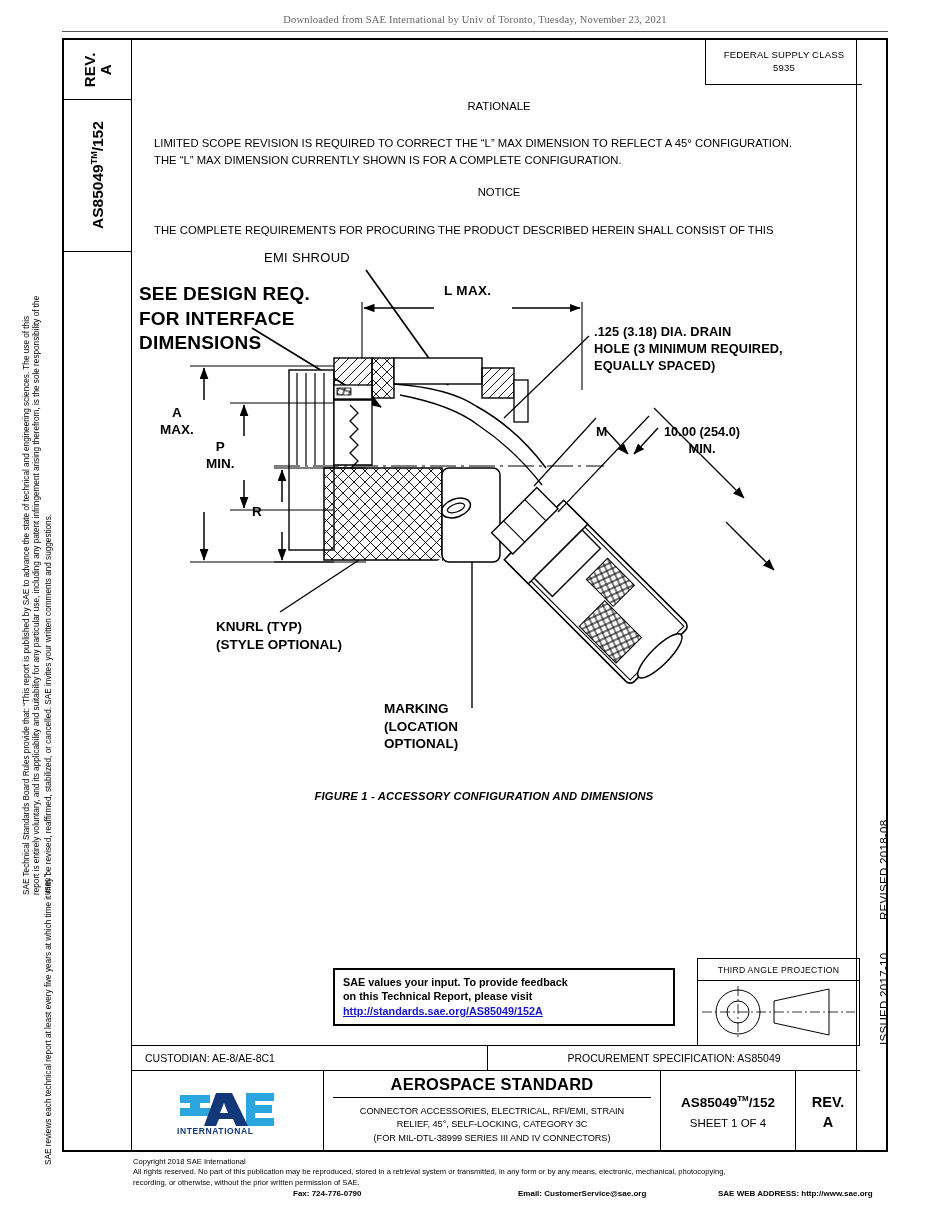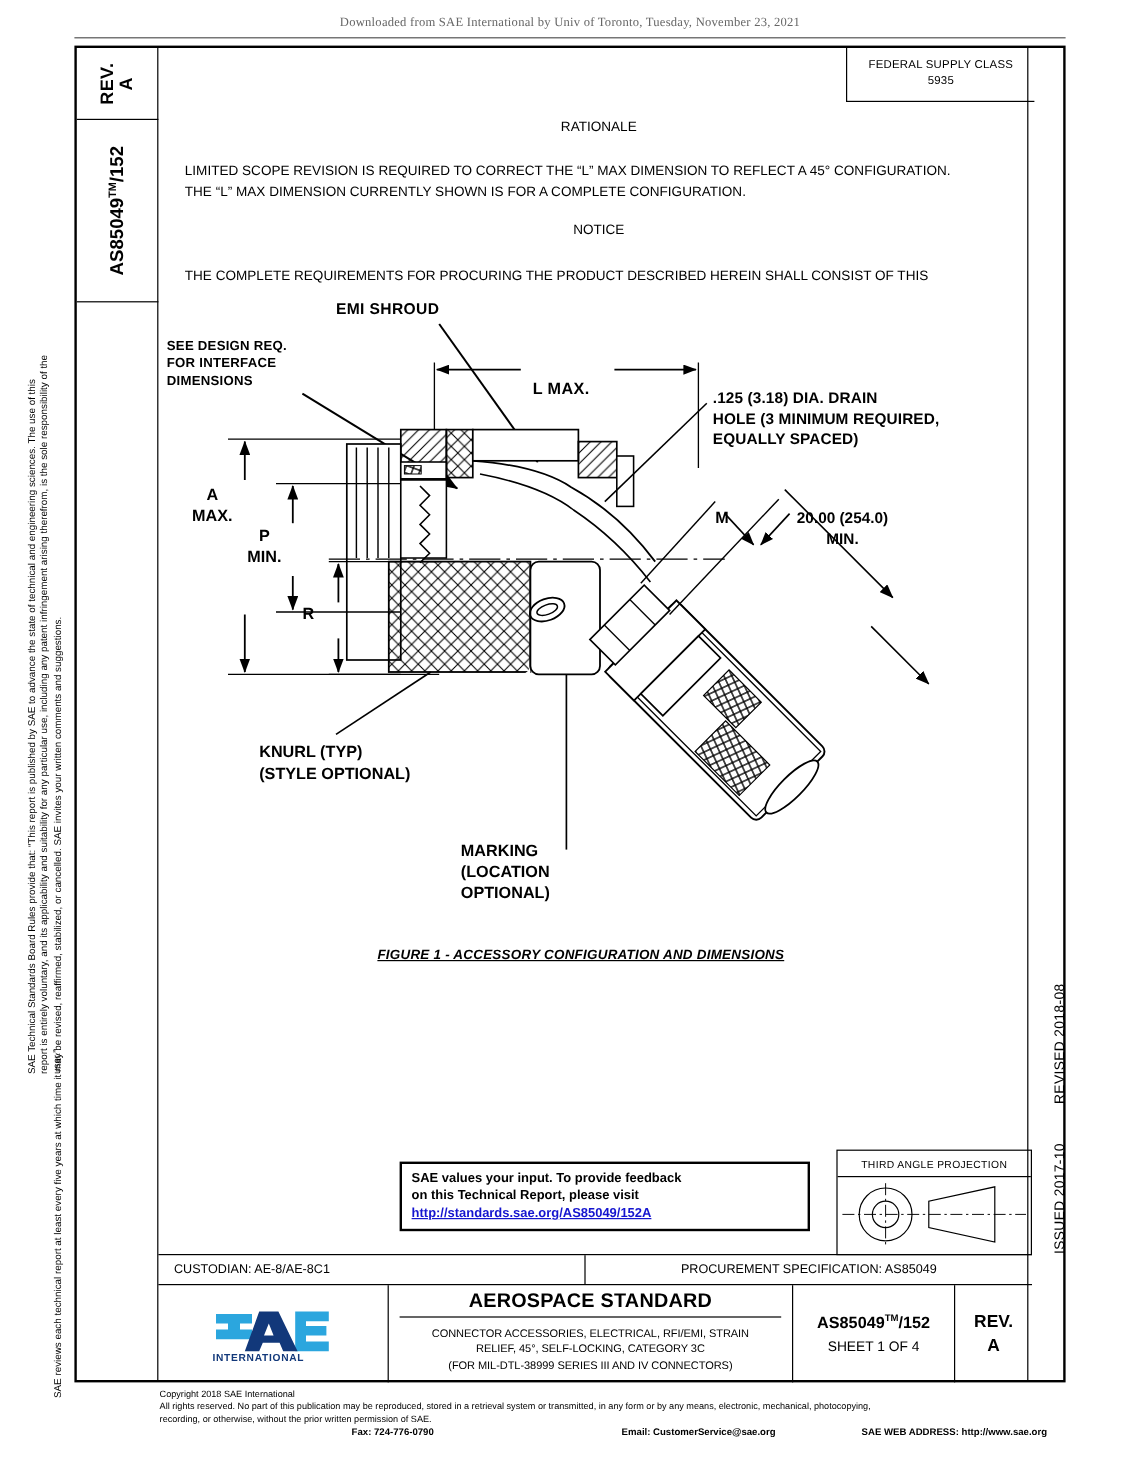--- a/index.html
+++ b/index.html
@@ -117,21 +117,20 @@
   .figure {
     position: absolute; left: 70px; top: 200px;
     width: 750px; height: 580px;
   }
   .fig-svg { position: absolute; left: 0; top: 0; }
   .fig-caption {
     position: absolute; left: 160px; top: 750px; width: 520px;
     text-align: center;
     font-size: 11.2px; font-weight: bold; font-style: italic;
     letter-spacing: .2px;
-    text-decoration: underline;
   }
 
   
   .feedback {
     position: absolute; left: 269px; top: 928px;
     width: 342px; height: 58px;
     border: 2.4px solid #000;
     padding: 5px 8px;
     font-size: 10.8px; font-weight: bold; line-height: 1.32;
   }
@@ -387,29 +386,29 @@
         <line x1="524" y1="188" x2="500" y2="214" stroke="#000" stroke-width="1.4" marker-end="url(#arS)"></line>
 
         <line x1="520" y1="168" x2="610" y2="258" stroke="#000" stroke-width="1.3" marker-end="url(#ar)"></line>
         <line x1="592" y1="282" x2="640" y2="330" stroke="#000" stroke-width="1.3" marker-end="url(#ar)"></line>
 
         <line x1="146" y1="372" x2="225" y2="320" stroke="#000" stroke-width="1.4"></line>
 
         <line x1="338" y1="468" x2="338" y2="322" stroke="#000" stroke-width="1.4"></line>
       </svg>
 
-      <div style="position:absolute;left:146px;top:10px;font-size:13px;font-weight:bold;letter-spacing:.3px">EMI SHROUD</div>
-
-      <div style="position:absolute;left:5px;top:42px;font-size:11px;font-weight:bold;line-height:1.3;letter-spacing:.2px">
+      <div style="position:absolute;left:130px;top:10px;font-size:13px;font-weight:normal;letter-spacing:.3px">EMI SHROUD</div>
+
+      <div style="position:absolute;left:5px;top:42px;font-size:19px;font-weight:bold;line-height:1.3;letter-spacing:.2px">
         <div>SEE DESIGN REQ.</div>
         <div>FOR INTERFACE</div>
         <div>DIMENSIONS</div>
       </div>
 
-      <div style="position:absolute;left:310px;top:76px;font-size:13.5px;font-weight:bold;letter-spacing:.3px">L MAX.</div>
+      <div style="position:absolute;left:310px;top:43px;font-size:13.5px;font-weight:bold;letter-spacing:.3px">L MAX.</div>
 
       <div style="position:absolute;left:26px;top:164px;font-size:13.5px;font-weight:bold;text-align:center;line-height:1.28">
         <div>A</div>
         <div>MAX.</div>
       </div>
 
       <div style="position:absolute;left:72px;top:198px;font-size:13.5px;font-weight:bold;text-align:center;line-height:1.28">
         <div>P</div>
         <div>MIN.</div>
       </div>
@@ -418,21 +417,21 @@
 
       <div style="position:absolute;left:462px;top:184px;font-size:13.5px;font-weight:bold">M</div>
 
       <div style="position:absolute;left:460px;top:84px;font-size:12.8px;font-weight:bold;line-height:1.32;letter-spacing:.1px">
         <div>.125 (3.18) DIA. DRAIN</div>
         <div>HOLE (3 MINIMUM REQUIRED,</div>
         <div>EQUALLY SPACED)</div>
       </div>
 
       <div style="position:absolute;left:530px;top:184px;font-size:12.8px;font-weight:bold;text-align:center;line-height:1.3">
-        <div>20.00 (254.0)</div>
+        <div>10.00 (254.0)</div>
         <div>MIN.</div>
       </div>
 
       <div style="position:absolute;left:82px;top:378px;font-size:13.5px;font-weight:bold;line-height:1.3">
         <div>KNURL (TYP)</div>
         <div>(STYLE OPTIONAL)</div>
       </div>
 
       <div style="position:absolute;left:250px;top:460px;font-size:13.5px;font-weight:bold;line-height:1.3">
         <div>MARKING</div>

